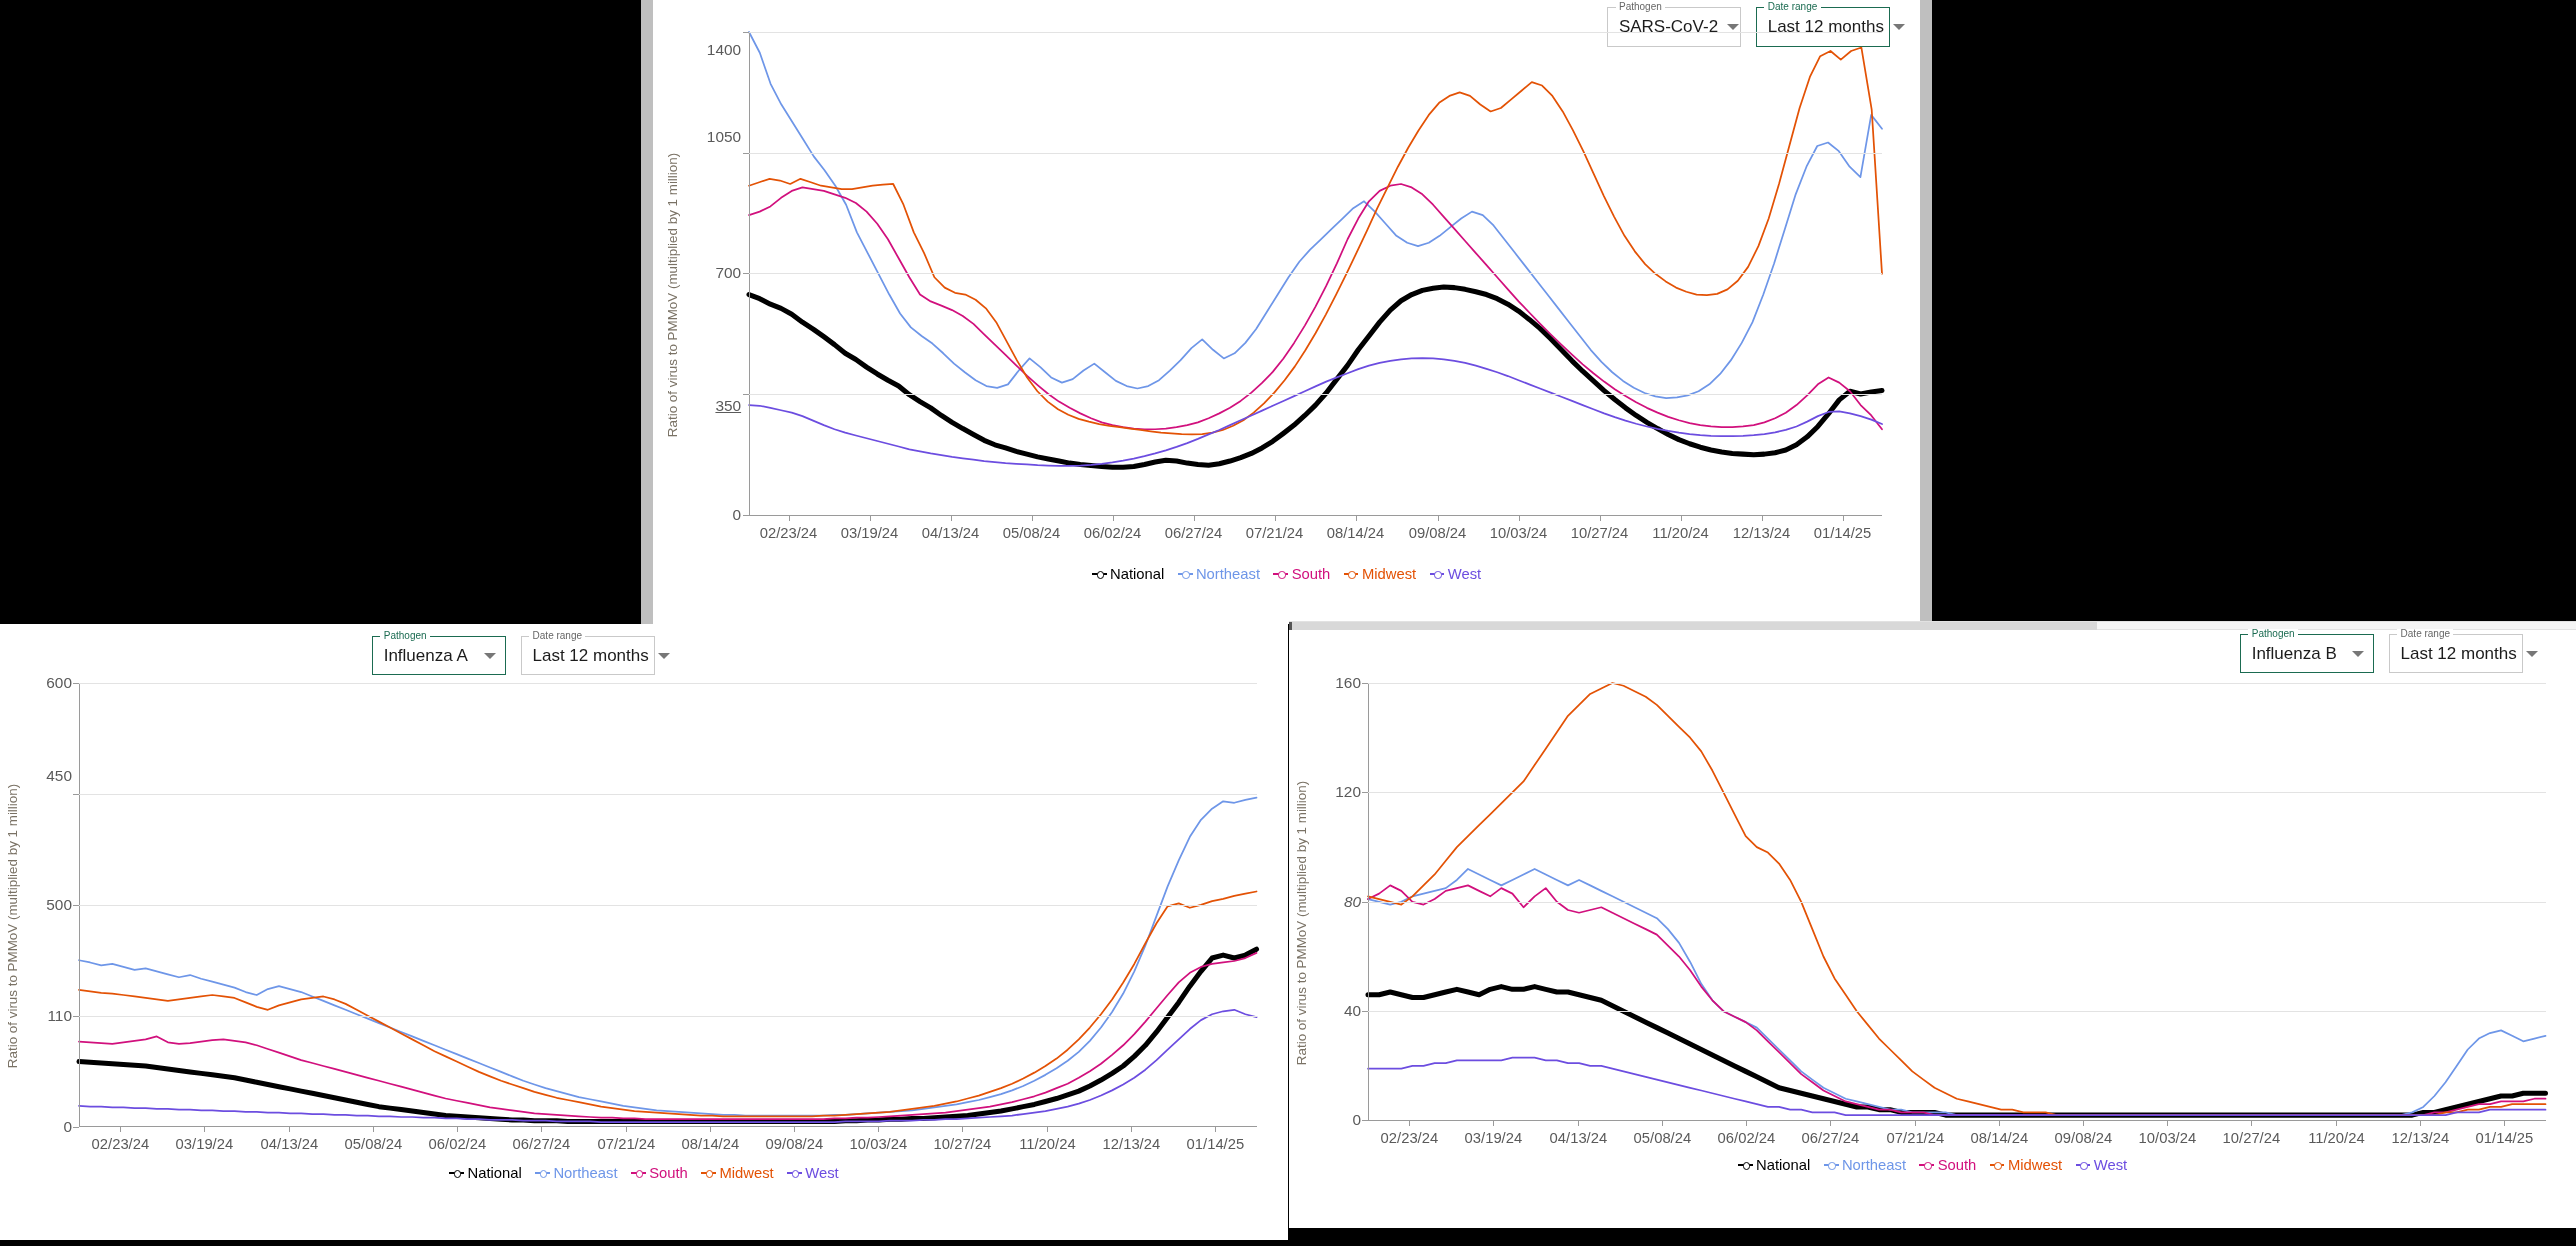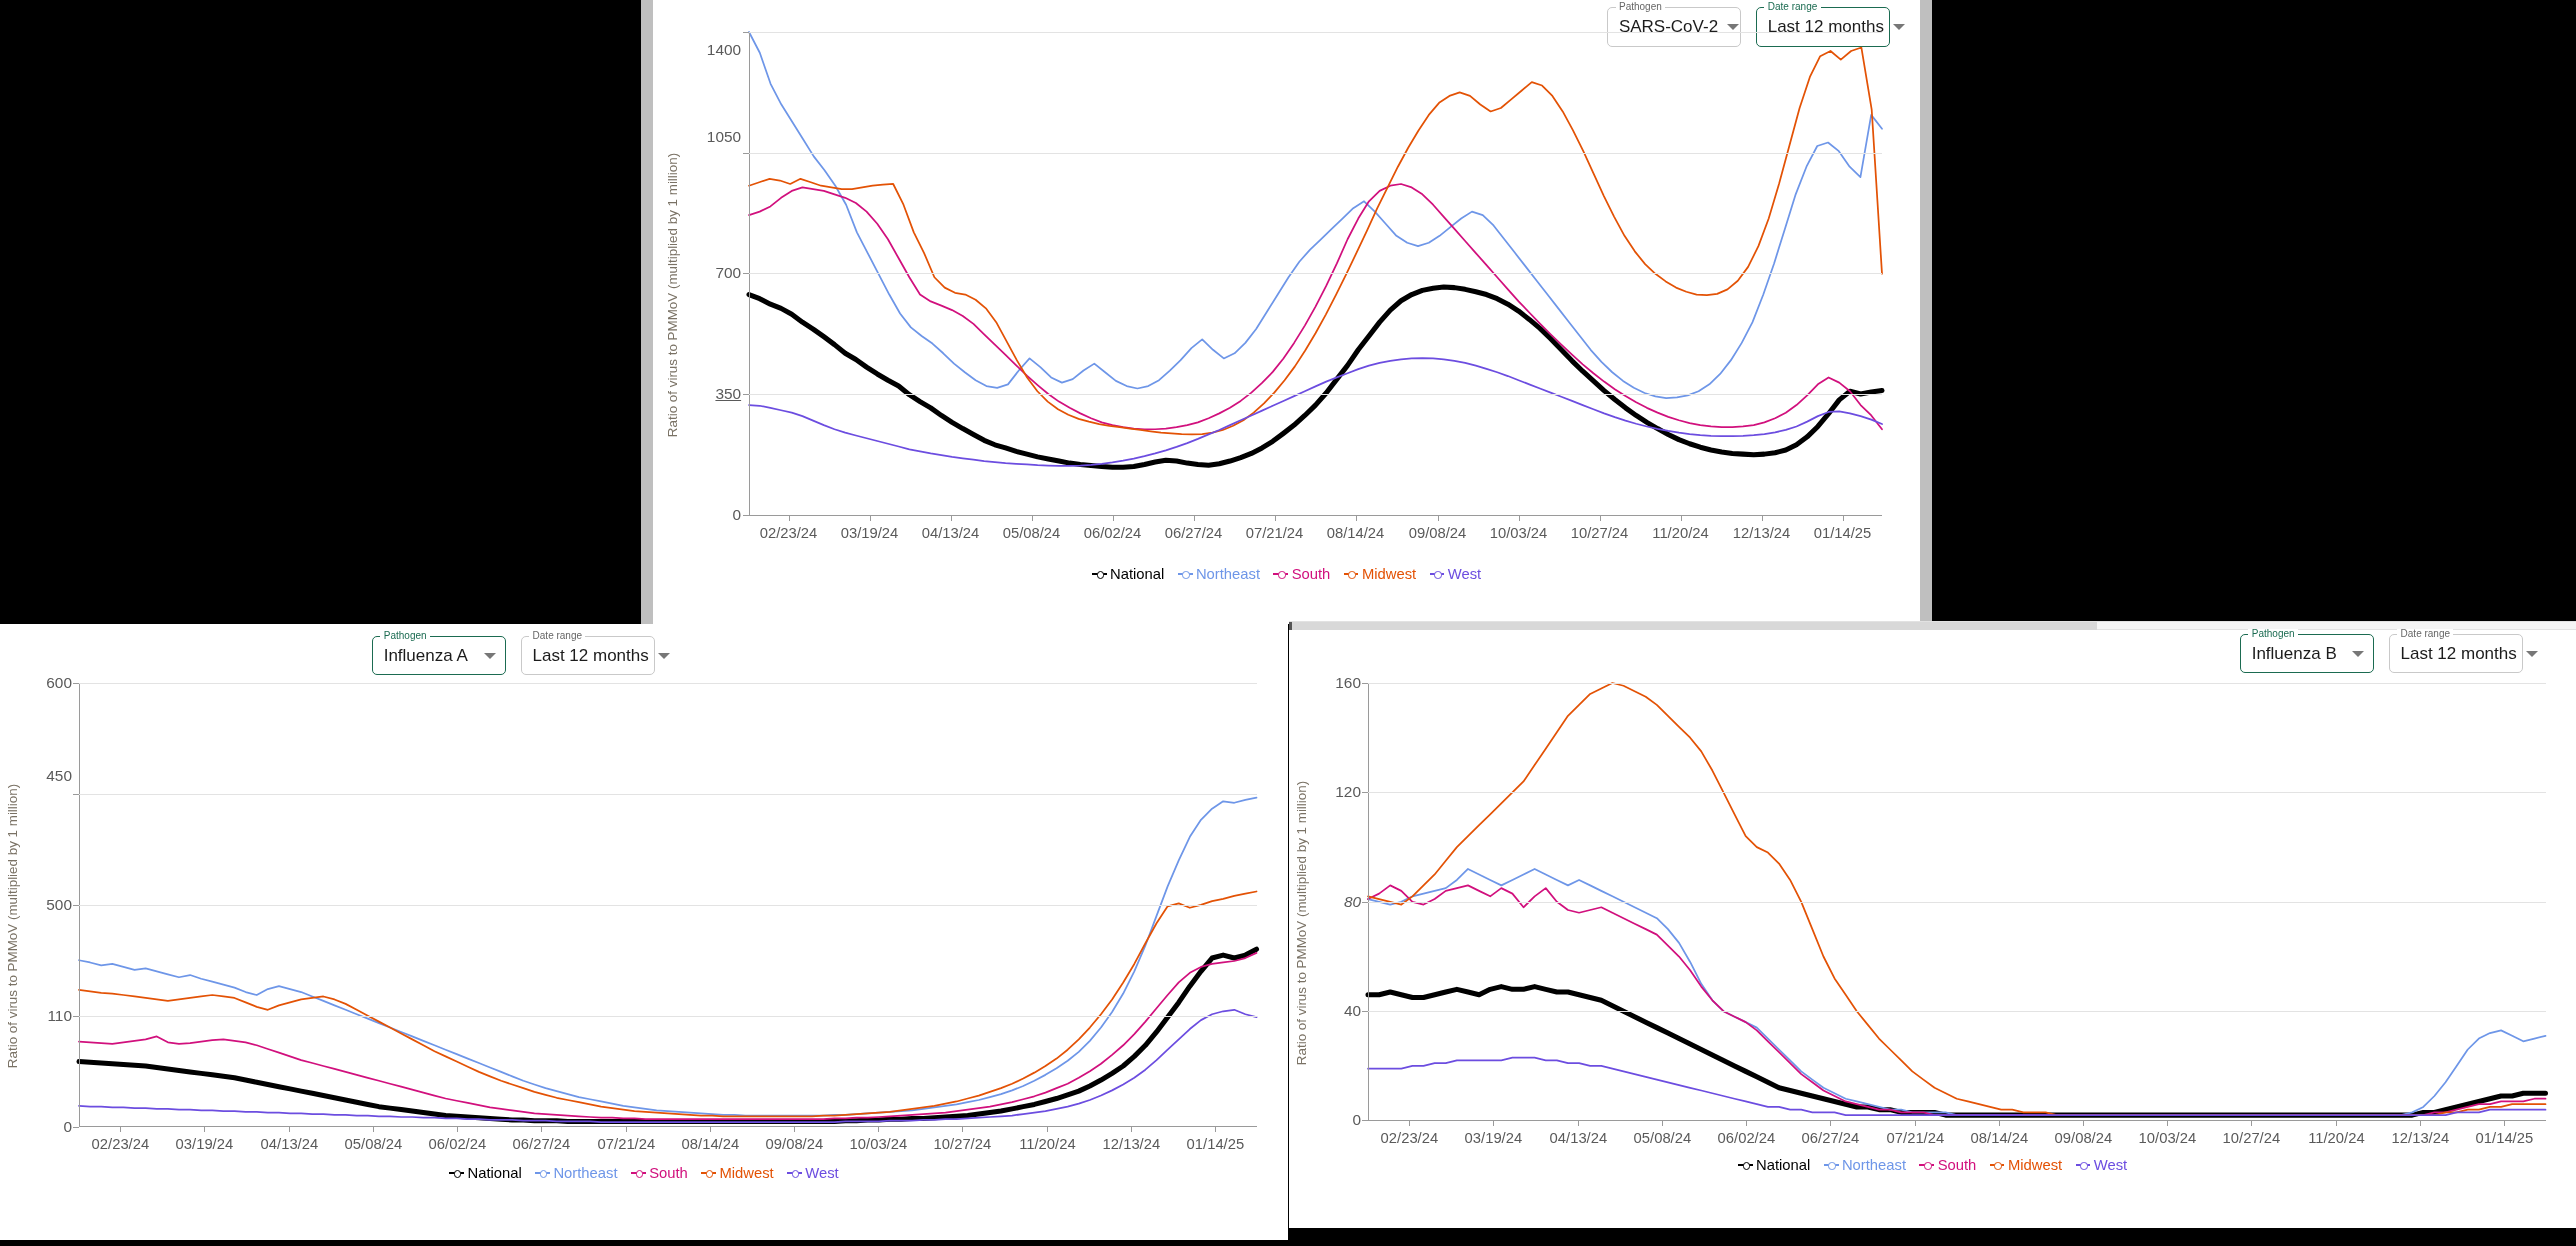--- a/index.html
+++ b/index.html
@@ -23,21 +23,21 @@
             background:#bfbfbf; }
   .hscroll-track{ position:absolute; height:9.4px; background:#f5f5f5;
                   border-top:0.7px solid #e2e2e2; border-bottom:0.7px solid #e2e2e2;}
   .hscroll-thumb{ position:absolute; height:8px; background:#d8d8d8; }
   .hscroll-cap{ position:absolute; width:2.7px; height:8px; background:#555; }
 
   
   .controls{ position:absolute; display:flex; gap:14.8px; }
   .field{
     position:relative;
-    border:0.7px solid #c9c9c9; border-radius:5px;
+    border:0.7px solid #c9c9c9; border-radius:0;
     background:#fff;
     display:flex; align-items:center;
     padding:0 9.4px 0 10.7px;
     justify-content:space-between;
   }
   .field.focused{ border:1.3px solid #1b6b51; }
   .field .legend{
     position:absolute; top:-6px; left:7.4px;
     background:#fff; padding:0 3.4px;
     font-size:10px; color:#666; line-height:1;
@@ -126,21 +126,21 @@
             <polyline points="0.00,0.00 16.10,30.86 32.19,77.14 48.29,108.00 64.38,133.71 80.48,159.43 96.57,185.14 112.67,205.71 128.76,228.86 144.86,257.14 160.95,298.29 177.05,329.14 193.14,360.00 209.24,390.86 225.33,419.14 241.43,439.71 257.52,452.57 273.62,463.89 289.71,478.29 305.81,493.71 321.90,506.57 338.00,518.40 354.10,527.14 370.19,529.71 386.29,524.57 402.38,504.00 418.48,486.00 434.57,498.86 450.67,514.29 466.76,522.00 482.86,516.86 498.95,504.00 515.05,493.71 531.14,506.57 547.24,519.43 563.33,527.14 579.43,530.74 595.52,527.14 611.62,518.40 627.71,504.00 643.81,488.57 659.90,470.57 676.00,457.71 692.10,473.14 708.19,486.00 724.29,478.29 740.38,462.86 756.48,442.29 772.57,416.57 788.67,390.86 804.76,365.14 820.86,342.00 836.95,324.00 853.05,308.57 869.14,293.14 885.24,277.71 901.33,262.29 917.43,252.00 933.52,267.43 949.62,285.43 965.71,303.43 981.81,313.71 997.90,318.86 1014.00,313.71 1030.10,303.43 1046.19,290.57 1062.29,277.71 1078.38,267.43 1094.48,272.57 1110.57,288.00 1126.67,308.57 1142.76,329.14 1158.86,349.71 1174.95,370.29 1191.05,390.86 1207.14,411.43 1223.24,432.00 1239.33,452.57 1255.43,473.14 1271.52,491.14 1287.62,506.57 1303.71,519.43 1319.81,529.71 1335.90,537.43 1352.00,542.57 1368.10,545.14 1384.19,544.11 1400.29,541.03 1416.38,534.86 1432.48,524.57 1448.57,509.14 1464.67,488.57 1480.76,462.86 1496.86,432.00 1512.95,390.86 1529.05,344.57 1545.14,293.14 1561.24,241.71 1577.33,200.57 1593.43,169.71 1609.52,164.57 1625.62,177.43 1641.71,200.57 1657.81,216.00 1673.90,123.43 1690.00,144.00" fill="none" stroke="#6e96e8" stroke-width="2.6" stroke-linejoin="round" stroke-linecap="round"></polyline>
             <polyline points="0.00,272.57 15.94,267.43 31.89,259.71 47.83,246.86 63.77,236.57 79.72,231.43 95.66,234.00 111.60,236.57 127.55,241.71 143.49,246.86 159.43,254.57 175.38,267.43 191.32,285.43 207.26,308.57 223.21,336.86 239.15,365.14 255.09,390.86 271.04,401.14 286.98,407.31 302.92,414.00 318.87,422.74 334.81,434.57 350.75,450.00 366.70,465.43 382.64,480.86 398.58,496.29 414.53,511.71 430.47,525.60 446.42,538.97 462.36,550.29 478.30,559.54 494.25,567.77 510.19,574.97 526.13,581.14 542.08,585.26 558.02,588.34 573.96,590.40 589.91,591.43 605.85,591.43 621.79,590.40 637.74,588.34 653.68,585.26 669.62,581.14 685.57,574.97 701.51,567.77 717.45,559.54 733.40,549.26 749.34,536.91 765.28,522.51 781.23,506.06 797.17,486.00 813.11,462.86 829.06,437.14 845.00,408.86 860.94,378.00 876.89,344.57 892.83,308.57 908.77,277.71 924.72,252.00 940.66,236.57 956.60,228.86 972.55,226.29 988.49,231.43 1004.43,241.71 1020.38,257.14 1036.32,275.14 1052.26,293.14 1068.21,311.14 1084.15,329.14 1100.09,347.14 1116.04,365.14 1131.98,383.14 1147.92,401.14 1163.87,417.60 1179.81,434.06 1195.75,450.00 1211.70,465.43 1227.64,480.34 1243.58,494.74 1259.53,508.11 1275.47,520.46 1291.42,531.77 1307.36,542.06 1323.30,551.31 1339.25,559.54 1355.19,566.74 1371.13,572.91 1387.08,578.06 1403.02,582.17 1418.96,585.26 1434.91,587.31 1450.85,588.34 1466.79,588.34 1482.74,587.31 1498.68,585.26 1514.62,581.14 1530.57,574.97 1546.51,566.74 1562.45,555.43 1578.40,541.03 1594.34,524.57 1610.28,514.29 1626.23,522.00 1642.17,534.86 1658.11,555.43 1674.06,570.86 1690.00,591.43" fill="none" stroke="#d1107d" stroke-width="2.6" stroke-linejoin="round" stroke-linecap="round"></polyline>
             <polyline points="0.00,228.86 15.36,223.71 30.73,218.57 46.09,221.14 61.45,226.29 76.82,218.57 92.18,223.71 107.55,228.86 122.91,231.43 138.27,234.00 153.64,234.00 169.00,231.43 184.36,228.86 199.73,227.31 215.09,226.29 230.45,257.14 245.82,298.29 261.18,329.14 276.55,365.14 291.91,380.57 307.27,388.29 322.64,390.86 338.00,398.57 353.36,411.43 368.73,432.00 384.09,460.29 399.45,488.57 414.82,514.29 430.18,534.86 445.55,550.29 460.91,561.60 476.27,569.83 491.64,576.00 507.00,580.11 522.36,583.71 537.73,586.29 553.09,588.34 568.45,590.40 583.82,592.46 599.18,594.51 614.55,596.57 629.91,597.60 645.27,598.63 660.64,599.14 676.00,598.63 691.36,596.57 706.73,592.46 722.09,586.29 737.45,578.06 752.82,566.74 768.18,552.86 783.55,536.91 798.91,518.40 814.27,497.83 829.64,474.17 845.00,448.46 860.36,420.69 875.73,390.86 891.09,360.00 906.45,328.11 921.82,295.71 937.18,262.29 952.55,231.43 967.91,200.57 983.27,172.29 998.64,146.57 1014.00,123.43 1029.36,105.43 1044.73,95.14 1060.09,90.00 1075.45,95.14 1090.82,108.00 1106.18,118.29 1121.55,113.14 1136.91,100.29 1152.27,87.43 1167.64,74.57 1183.00,79.71 1198.36,95.14 1213.73,118.29 1229.09,146.57 1244.45,177.43 1259.82,210.86 1275.18,244.29 1290.55,275.14 1305.91,303.43 1321.27,326.57 1336.64,345.60 1352.00,360.00 1367.36,371.31 1382.73,380.57 1398.09,386.74 1413.45,390.86 1428.82,391.89 1444.18,389.83 1459.55,383.14 1474.91,370.29 1490.27,349.71 1505.64,318.86 1521.00,277.71 1536.36,226.29 1551.73,169.71 1567.09,113.14 1582.45,66.86 1597.82,36.00 1613.18,28.29 1628.55,41.14 1643.91,28.29 1659.27,23.14 1674.64,115.71 1690.00,360.00" fill="none" stroke="#e35205" stroke-width="2.6" stroke-linejoin="round" stroke-linecap="round"></polyline>
             <polyline points="0.00,555.43 15.94,556.46 31.89,559.54 47.83,563.14 63.77,566.74 79.72,571.89 95.66,578.57 111.60,585.26 127.55,591.43 143.49,596.57 159.43,600.69 175.38,604.80 191.32,608.91 207.26,613.03 223.21,617.14 239.15,621.26 255.09,624.34 271.04,627.43 286.98,630.00 302.92,632.57 318.87,634.63 334.81,636.69 350.75,638.74 366.70,640.29 382.64,641.83 398.58,642.86 414.53,643.89 430.47,644.91 446.42,645.43 462.36,645.94 478.30,645.94 494.25,645.43 510.19,644.40 526.13,642.86 542.08,640.80 558.02,638.23 573.96,635.14 589.91,631.54 605.85,627.43 621.79,622.80 637.74,617.66 653.68,612.00 669.62,605.83 685.57,599.14 701.51,592.46 717.45,585.26 733.40,578.06 749.34,570.86 765.28,563.66 781.23,556.46 797.17,549.26 813.11,542.06 829.06,534.86 845.00,527.66 860.94,520.46 876.89,514.29 892.83,508.11 908.77,501.94 924.72,496.80 940.66,492.69 956.60,489.60 972.55,487.54 988.49,486.00 1004.43,485.49 1020.38,486.00 1036.32,487.54 1052.26,489.60 1068.21,492.69 1084.15,496.80 1100.09,501.43 1116.04,506.57 1131.98,512.23 1147.92,518.40 1163.87,524.57 1179.81,530.74 1195.75,536.91 1211.70,543.09 1227.64,549.26 1243.58,555.43 1259.53,561.60 1275.47,567.77 1291.42,573.43 1307.36,578.57 1323.30,583.20 1339.25,587.31 1355.19,590.91 1371.13,594.00 1387.08,596.57 1403.02,598.63 1418.96,600.17 1434.91,601.20 1450.85,601.71 1466.79,601.71 1482.74,601.20 1498.68,600.17 1514.62,598.63 1530.57,596.06 1546.51,592.46 1562.45,587.31 1578.40,580.11 1594.34,571.89 1610.28,565.71 1626.23,564.69 1642.17,567.77 1658.11,571.89 1674.06,577.03 1690.00,583.71" fill="none" stroke="#6c4de0" stroke-width="2.6" stroke-linejoin="round" stroke-linecap="round"></polyline>
           </svg>
       <div class="axis-y"></div>
           <div class="axis-x"></div>
           <div class="ytick" style="top: 483px;">0</div>
           <div class="ytickmark" style="top: 483px;"></div>
           <div class="gridline" style="top: 362px;"></div>
-          <div class="ytick" style="top: 362px; text-decoration: underline;">350</div>
+          <div class="ytick" style="top: 374px; text-decoration: underline;">350</div>
           <div class="ytickmark" style="top: 362px;"></div>
           <div class="gridline" style="top: 241px;"></div>
           <div class="ytick" style="top: 241px;">700</div>
           <div class="ytickmark" style="top: 241px;"></div>
           <div class="gridline" style="top: 121px;"></div>
           <div class="ytick" style="top: 105px;">1050</div>
           <div class="ytickmark" style="top: 121px;"></div>
           <div class="gridline" style="top: 0px;"></div>
           <div class="ytick" style="top: 18px;">1400</div>
           <div class="ytickmark" style="top: 0px;"></div>

